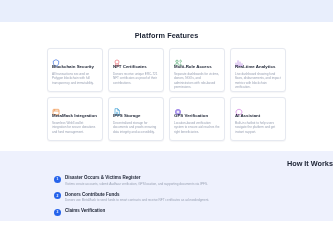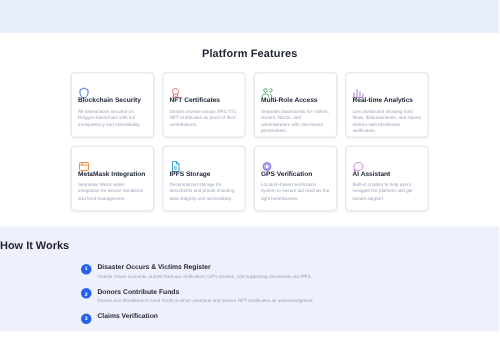--- a/index.html
+++ b/index.html
@@ -59,21 +59,21 @@
     line-height: 1.42;
   }
 
   
   .how {
     background: #eef1fd;
     padding: 8px 0 6px 0;
     height: 70px;
   }
   .how-title {
-    text-align: left;
+    text-align: right;
     font-size: 7.3px;
     font-weight: bold;
     color: #1b2233;
     margin-bottom: 7px;
   }
   .steps {
     width: 225px;
     margin: 0 auto;
   }
   .step {

